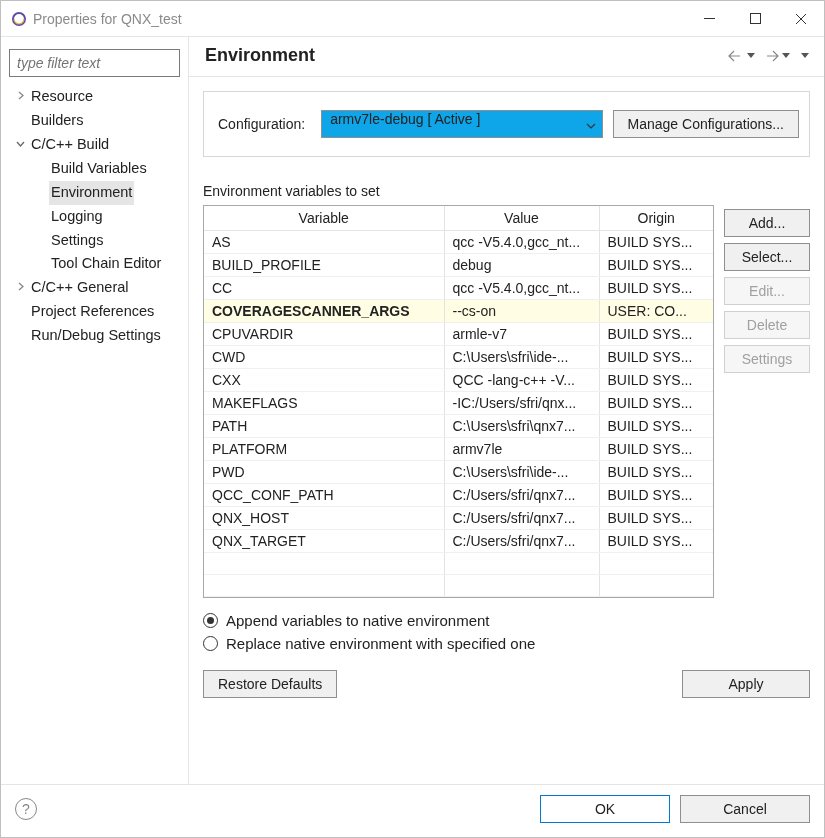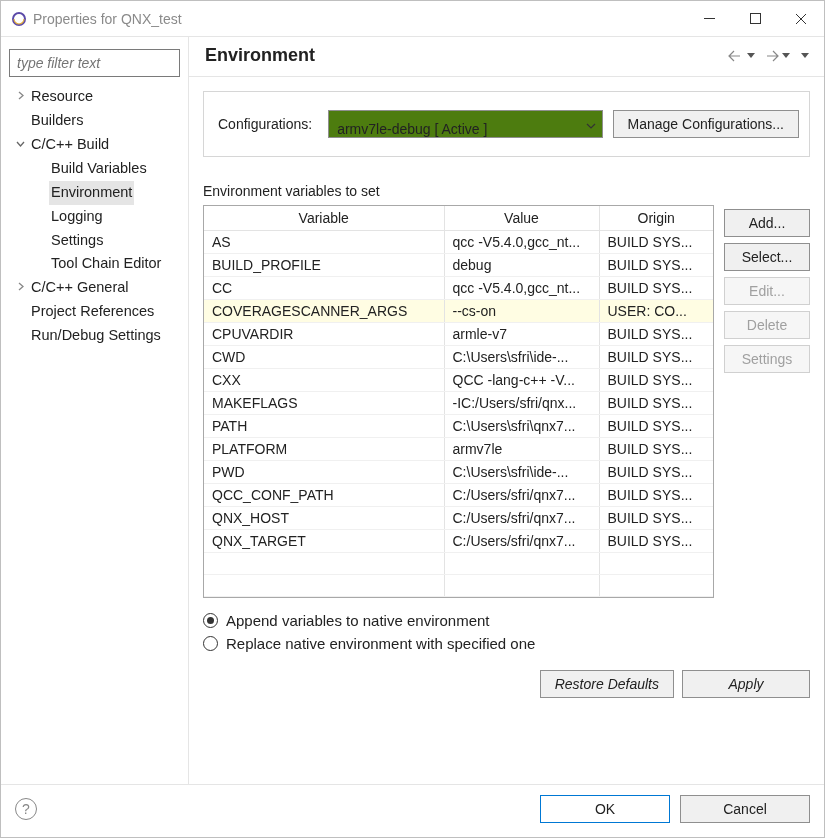--- a/index.html
+++ b/index.html
@@ -159,23 +159,23 @@
     padding: 18px 10px 18px 14px;
     display: flex;
     align-items: center;
     gap: 10px;
   }
   .config-box label { margin-right: 6px; }
   .config-select {
     flex: 1;
     height: 28px;
     border: 1px solid #8f8f8f;
-    background: #4d7c0f;
-    display: flex;
-    align-items: flex-end;
+    background: #0ea5e9;
+    display: flex;
+    align-items: flex-start;
     padding: 0 24px 0 8px;
     position: relative;
     font-size: 14px;
   }
   .config-select .chev {
     position: absolute;
     right: 6px;
     top: 50%;
     transform: translateY(-50%);
   }
@@ -233,21 +233,21 @@
     border-bottom: 1px solid #f0f0f0;
     white-space: nowrap;
     overflow: hidden;
     text-overflow: ellipsis;
   }
   table.env td:last-child { border-right: none; }
   table.env tr.selected td {
     background: #fffde3;
   }
   table.env tr.selected td:first-child {
-    font-weight: 400;
+    font-weight: 700;
   }
   table.env tr.empty td {
     height: 22px;
     border-bottom: 1px solid #f0f0f0;
   }
   col.c-var { width: 240px; }
   col.c-val { width: 155px; }
   col.c-org { width: auto; }
 
   .env-btns {
@@ -283,23 +283,22 @@
     position: absolute;
     left: 2.5px; top: 2.5px;
     width: 7px; height: 7px;
     border-radius: 50%;
     background: #333;
   }
 
   .restore-apply {
     margin-top: 18px;
     display: flex;
-    justify-content: flex-end;
+    justify-content: space-between;
     gap: 8px;
-    font-style: italic;
   }
   .restore-apply .btn { min-width: 128px; }
 
   
   .footer {
     border-top: 1px solid #e5e5e5;
     padding: 10px 14px 14px 14px;
     display: flex;
     align-items: center;
   }
@@ -430,21 +429,21 @@
           </span>
           <span class="navbtn">
             <span class="tri-down"></span>
           </span>
         </div>
       </div>
 
       <div class="scroll">
 
         <div class="config-box">
-          <label>Configurations:</label>
+          <label>Configuration:</label>
           <div class="config-select">
             <span>armv7le-debug  [ Active ]</span>
             <span class="chev">
               <svg width="10" height="6" viewBox="0 0 10 6">
                   <path d="M1 1 L5 5 L9 1" fill="none" stroke="#333" stroke-width="1.2"></path>
                 </svg>
             </span>
           </div>
           <div class="btn">Manage Configurations...</div>
         </div>

